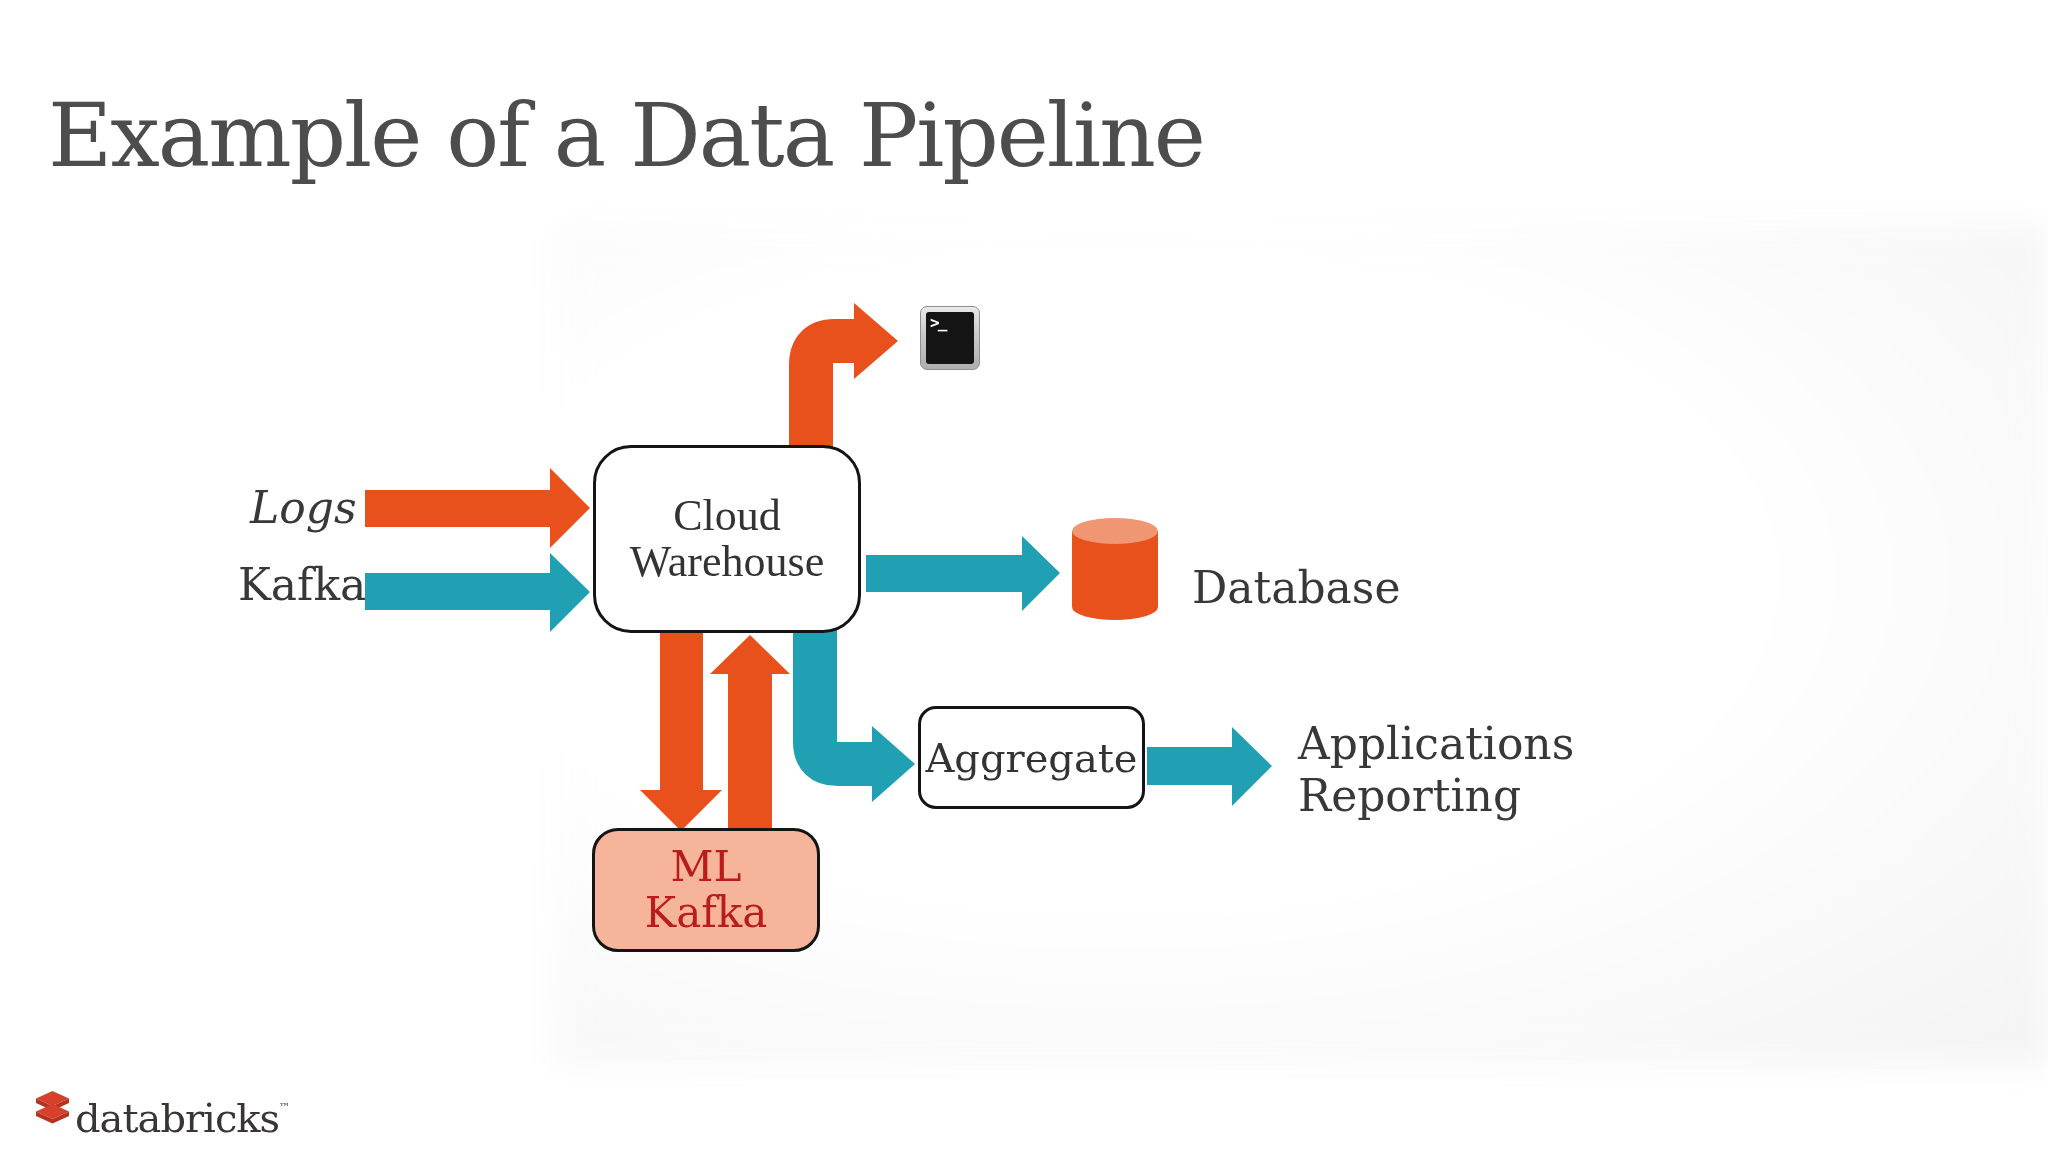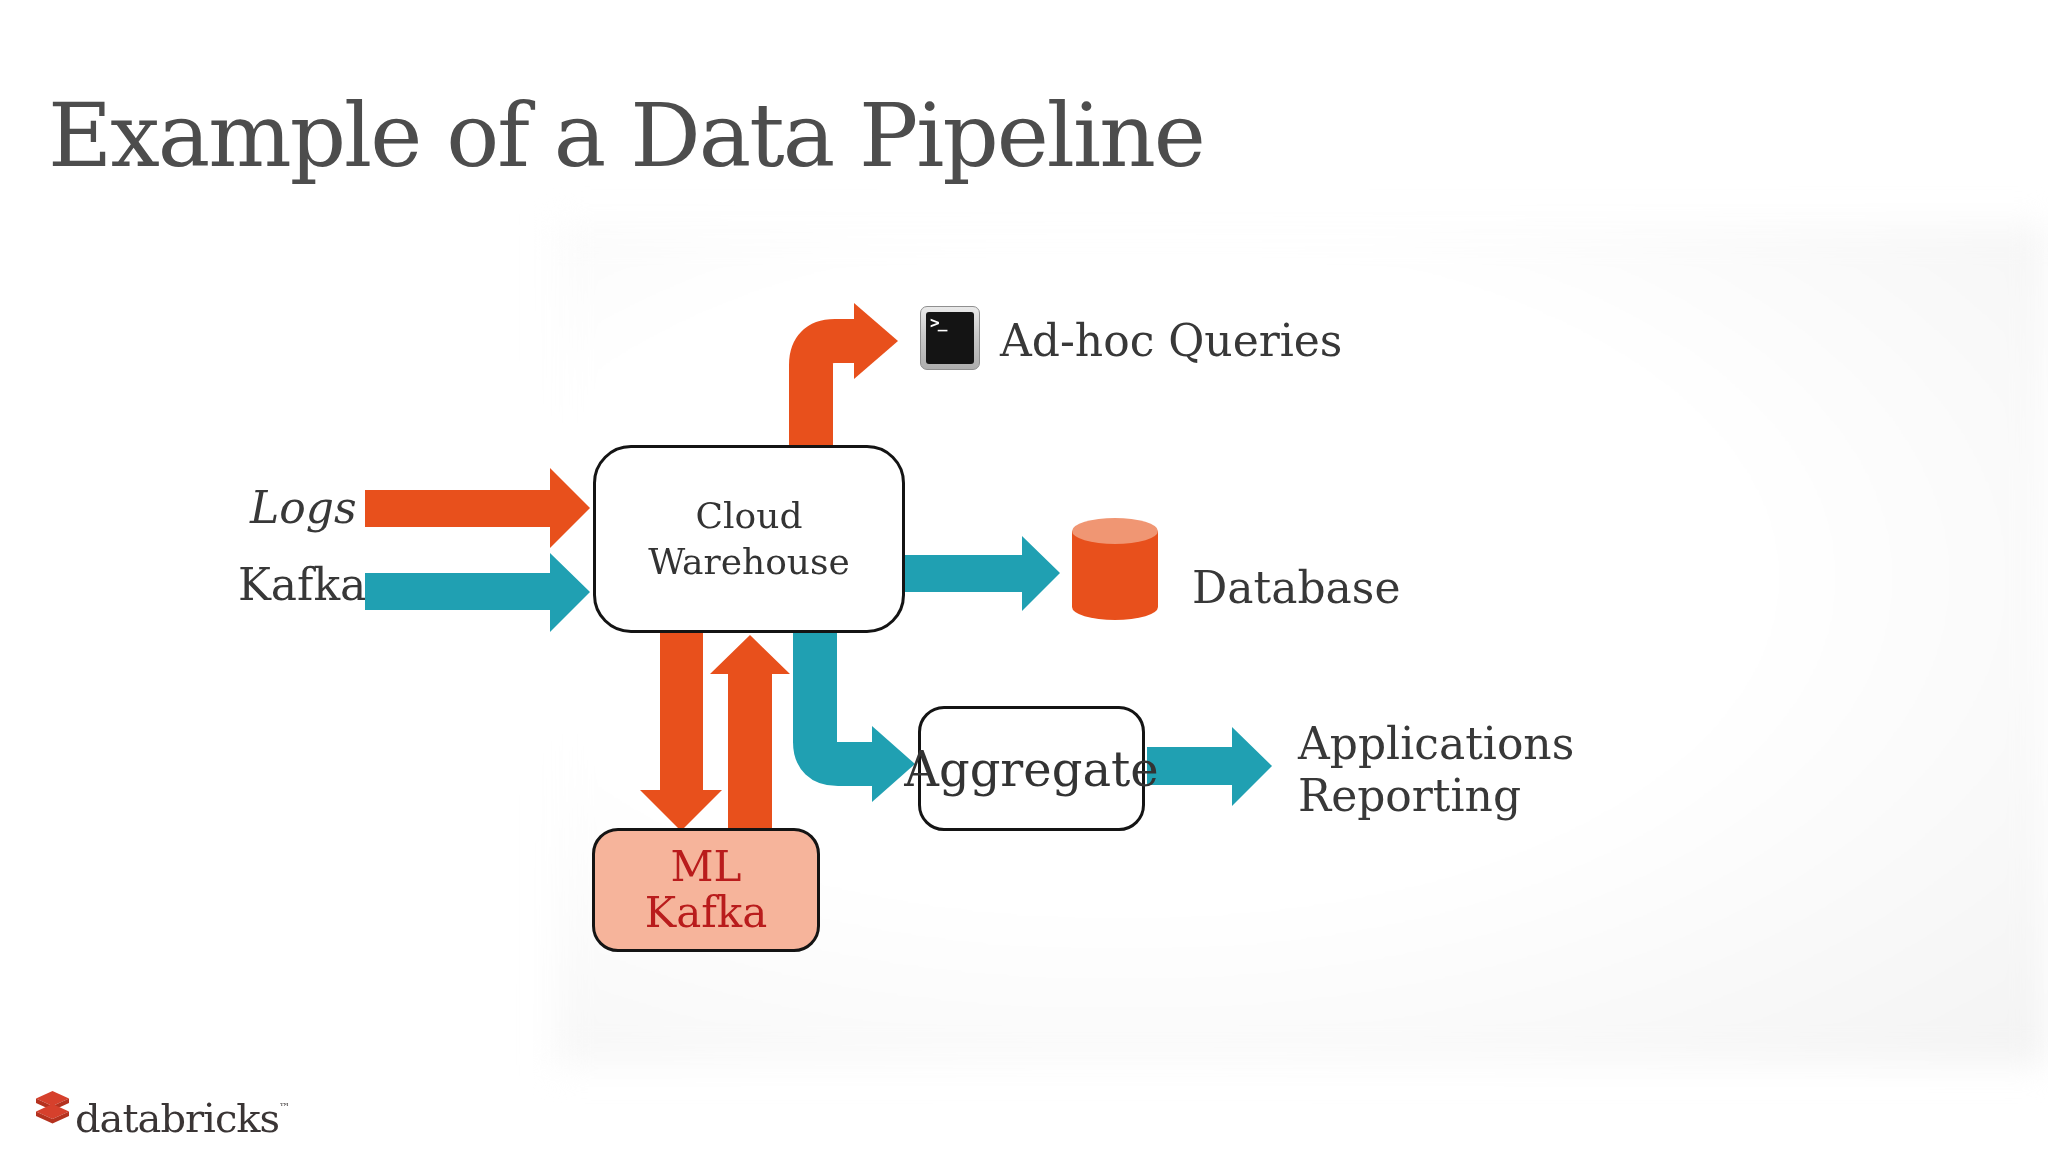--- a/index.html
+++ b/index.html
@@ -36,22 +36,22 @@
     position:absolute;font-size:44px;line-height:52px;
     color:#383838;white-space:nowrap;z-index:2;
   }
 
   .node{
     position:absolute;box-sizing:border-box;
     background:#ffffff;border:3px solid #141414;
     display:flex;flex-direction:column;align-items:center;justify-content:center;
     color:#333333;text-align:center;z-index:2;
   }
-  .node-cw{left:593px;top:445px;width:312px;height:188px;border-radius:38px;font-size:36px;line-height:46px;}
-  .node-agg{left:918px;top:706px;width:227px;height:125px;border-radius:26px;font-size:48px;}
+  .node-cw{left:593px;top:445px;width:268px;height:188px;border-radius:38px;font-size:44px;line-height:46px;font-family:Liberation Serif, serif;}
+  .node-agg{left:918px;top:706px;width:227px;height:103px;border-radius:18px;font-size:40px;}
   .node-ml{left:592px;top:828px;width:228px;height:124px;border-radius:26px;font-size:42px;line-height:46px;background:#f6b49b;color:#b91c1c;}
 
   .terminal{
     position:absolute;left:920px;top:306px;width:60px;height:64px;
     box-sizing:border-box;border:1px solid #8f8f8f;border-radius:7px;
     background:linear-gradient(180deg,#e9e9e9 0%,#c9c9c9 45%,#aeaeae 100%);
     padding:5px;z-index:2;
   }
   .terminal .screen{
     width:100%;height:100%;box-sizing:border-box;
@@ -111,21 +111,20 @@
   <div class="lbl" style="left:238px;top:558px;">Kafka</div>
 
   <div class="node node-cw">
     <span>Cloud</span>
     <span>Warehouse</span>
   </div>
 
   <div class="terminal">
     <div class="screen">&gt;_</div>
   </div>
-  <div class="lbl" style="left:1000px;top:314px;">Ad-hoc Queries</div>
 
   <div class="lbl" style="left:1192px;top:545px;margin-top:16px;">Database</div>
 
   <div class="node node-agg">
     <span>Aggregate</span>
   </div>
 
   <div class="lbl2" style="left:1298px;top:718px;">
     <div>Applications</div>
     <div>Reporting</div>

